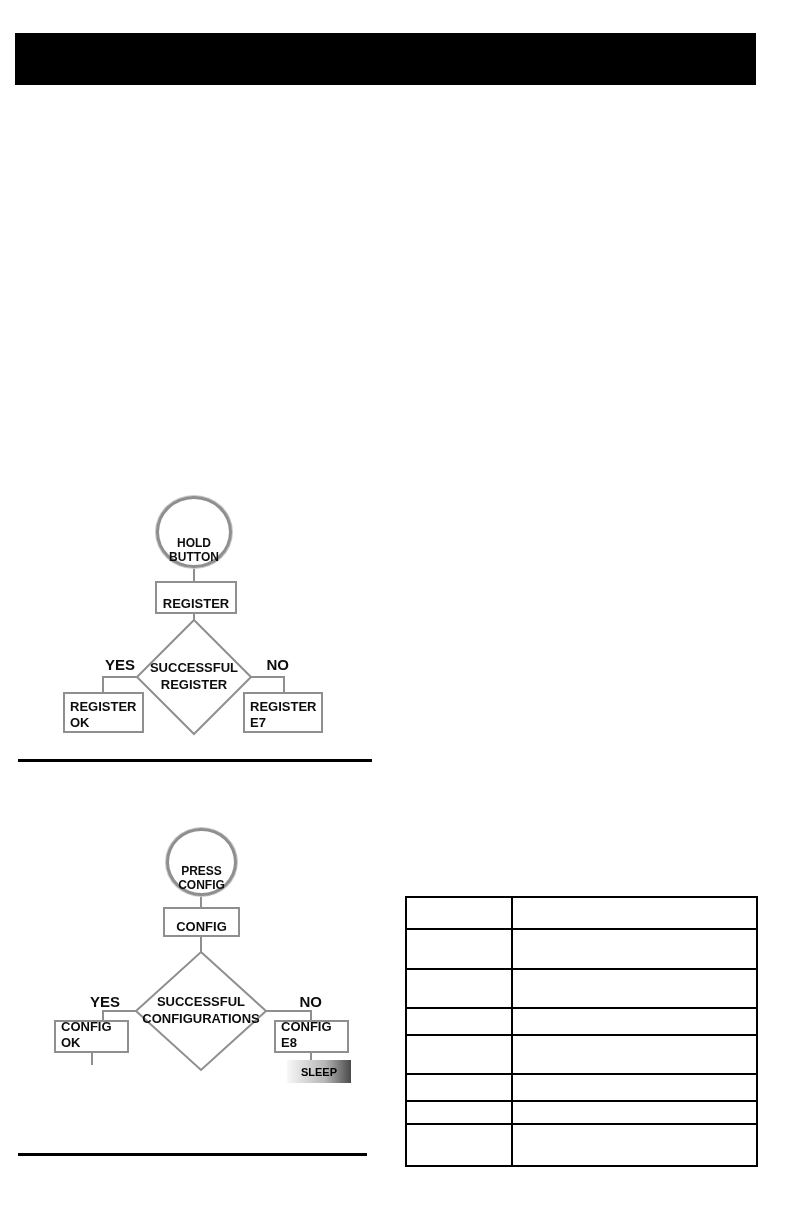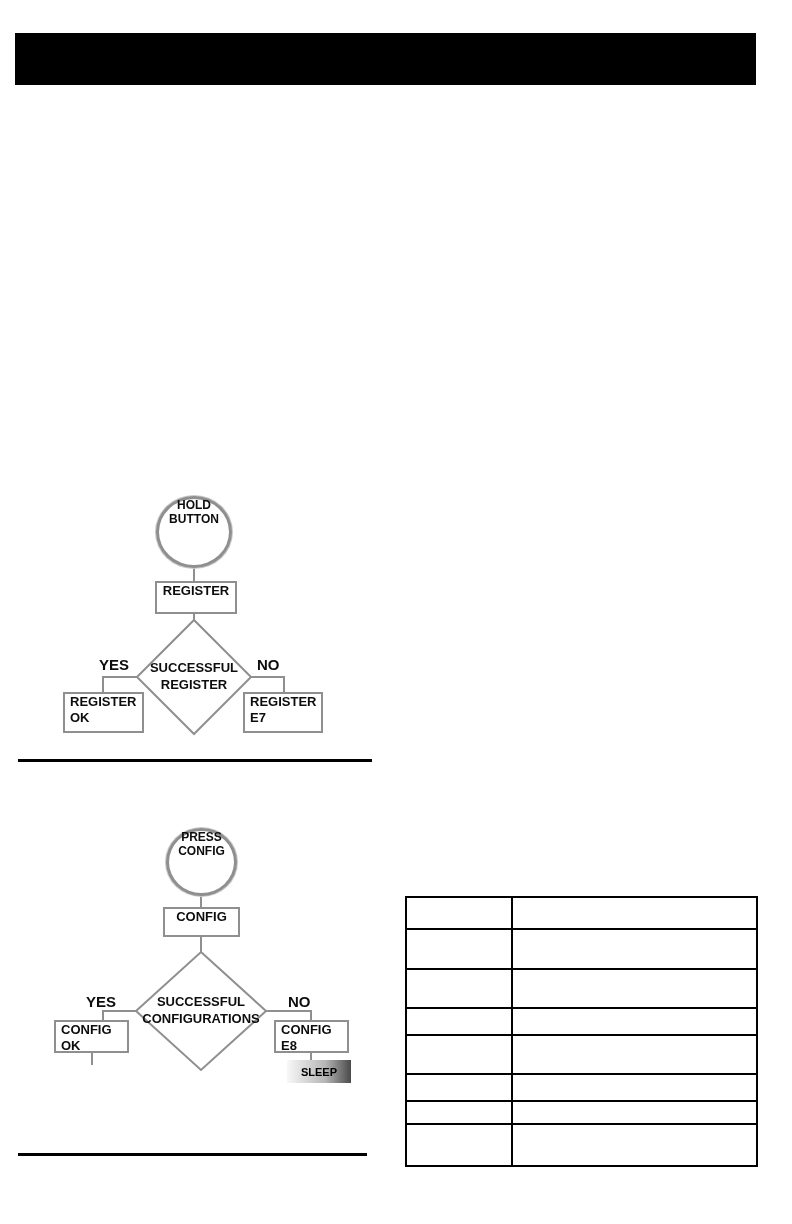--- a/index.html
+++ b/index.html
@@ -30,21 +30,21 @@
   }
   svg.lines polygon {
     stroke: var(--flowchart-outline, #8f8f8f);
     stroke-width: 2;
     fill: #fff;
   }
   .node {
     position: absolute;
     box-sizing: border-box;
     display: flex;
-    align-items: flex-start;
+    align-items: flex-end;
     background: #fff;
     font-weight: 700;
     white-space: pre;
     line-height: 1.25;
   }
   .node.centered { justify-content: center; text-align: center; }
   .node.left-text { justify-content: flex-start; text-align: left; padding-left: 5px; }
   .circle {
     border: 3px solid var(--flowchart-outline, #8f8f8f);
     border-radius: 50%;
@@ -65,21 +65,21 @@
     font-weight: 700;
     font-size: 13px;
     line-height: 1.3;
     white-space: pre;
     background: transparent;
   }
   .branch-label {
     position: absolute;
     font-weight: 700;
     font-size: 15px;
-    text-align: left;
+    text-align: right;
   }
   .sleep-box {
     position: absolute;
     display: flex;
     align-items: center;
     justify-content: center;
     font-weight: 700;
     font-size: 11px;
     color: #000;
     background: linear-gradient(90deg,

